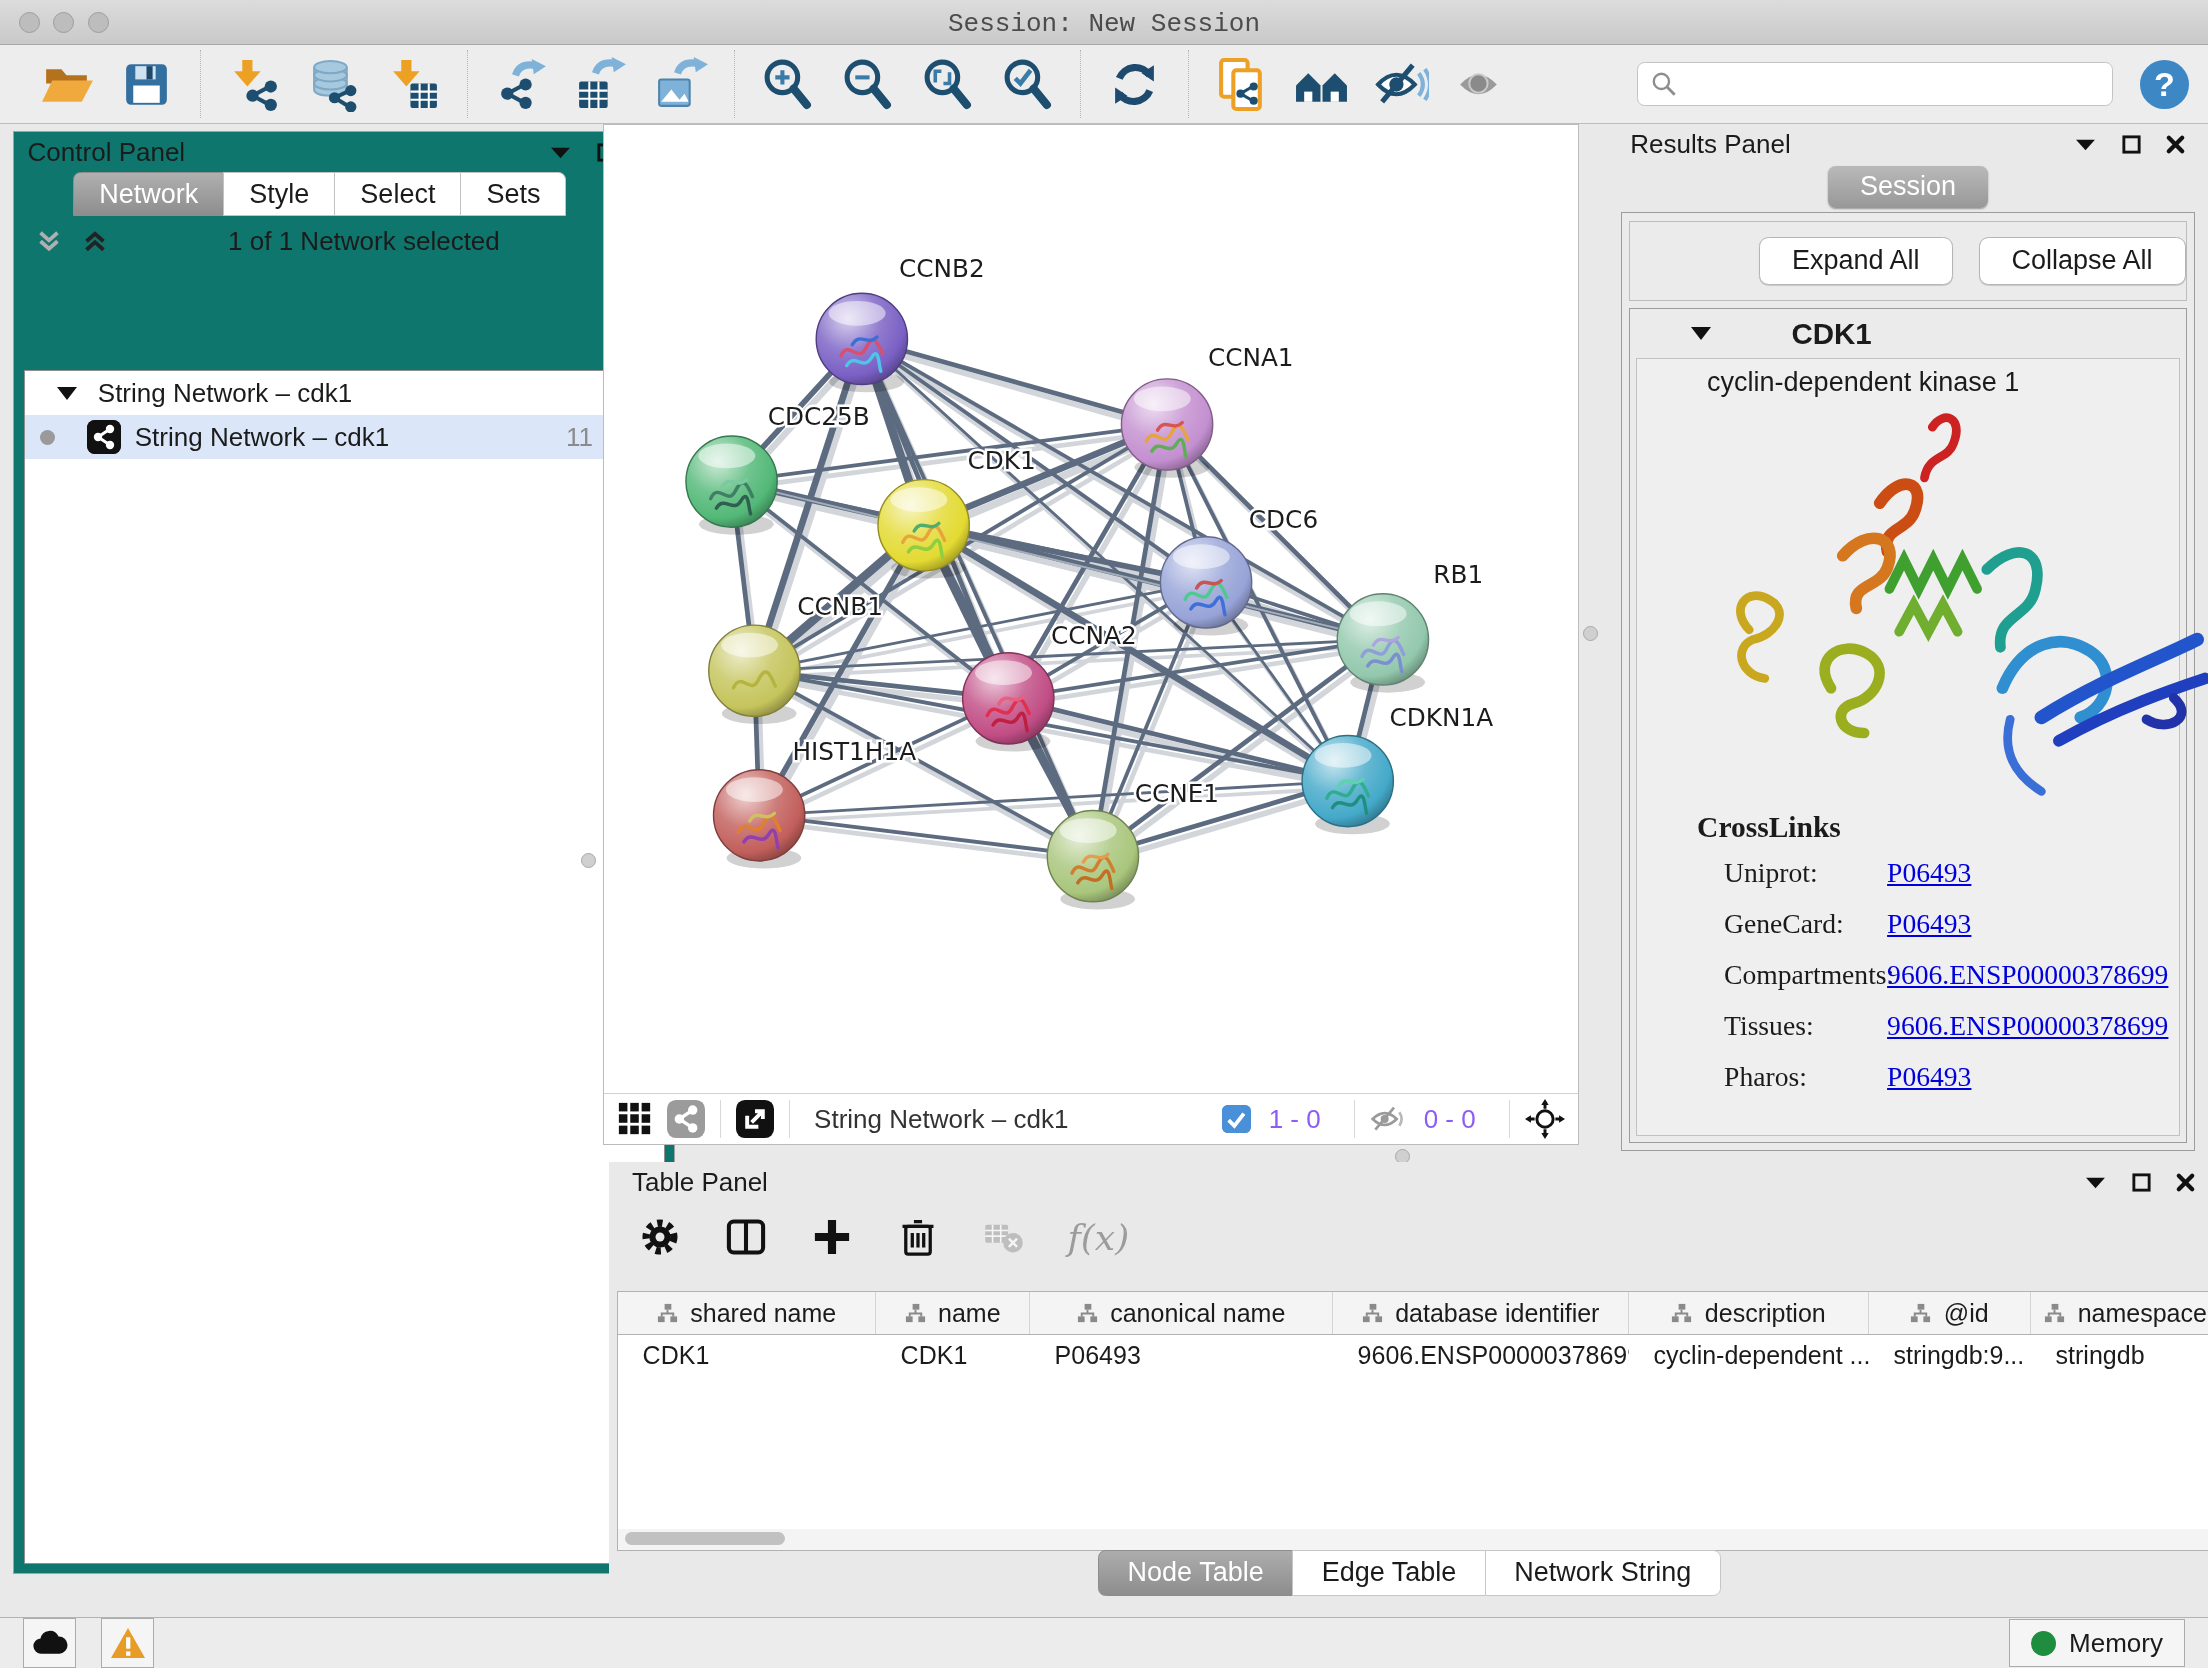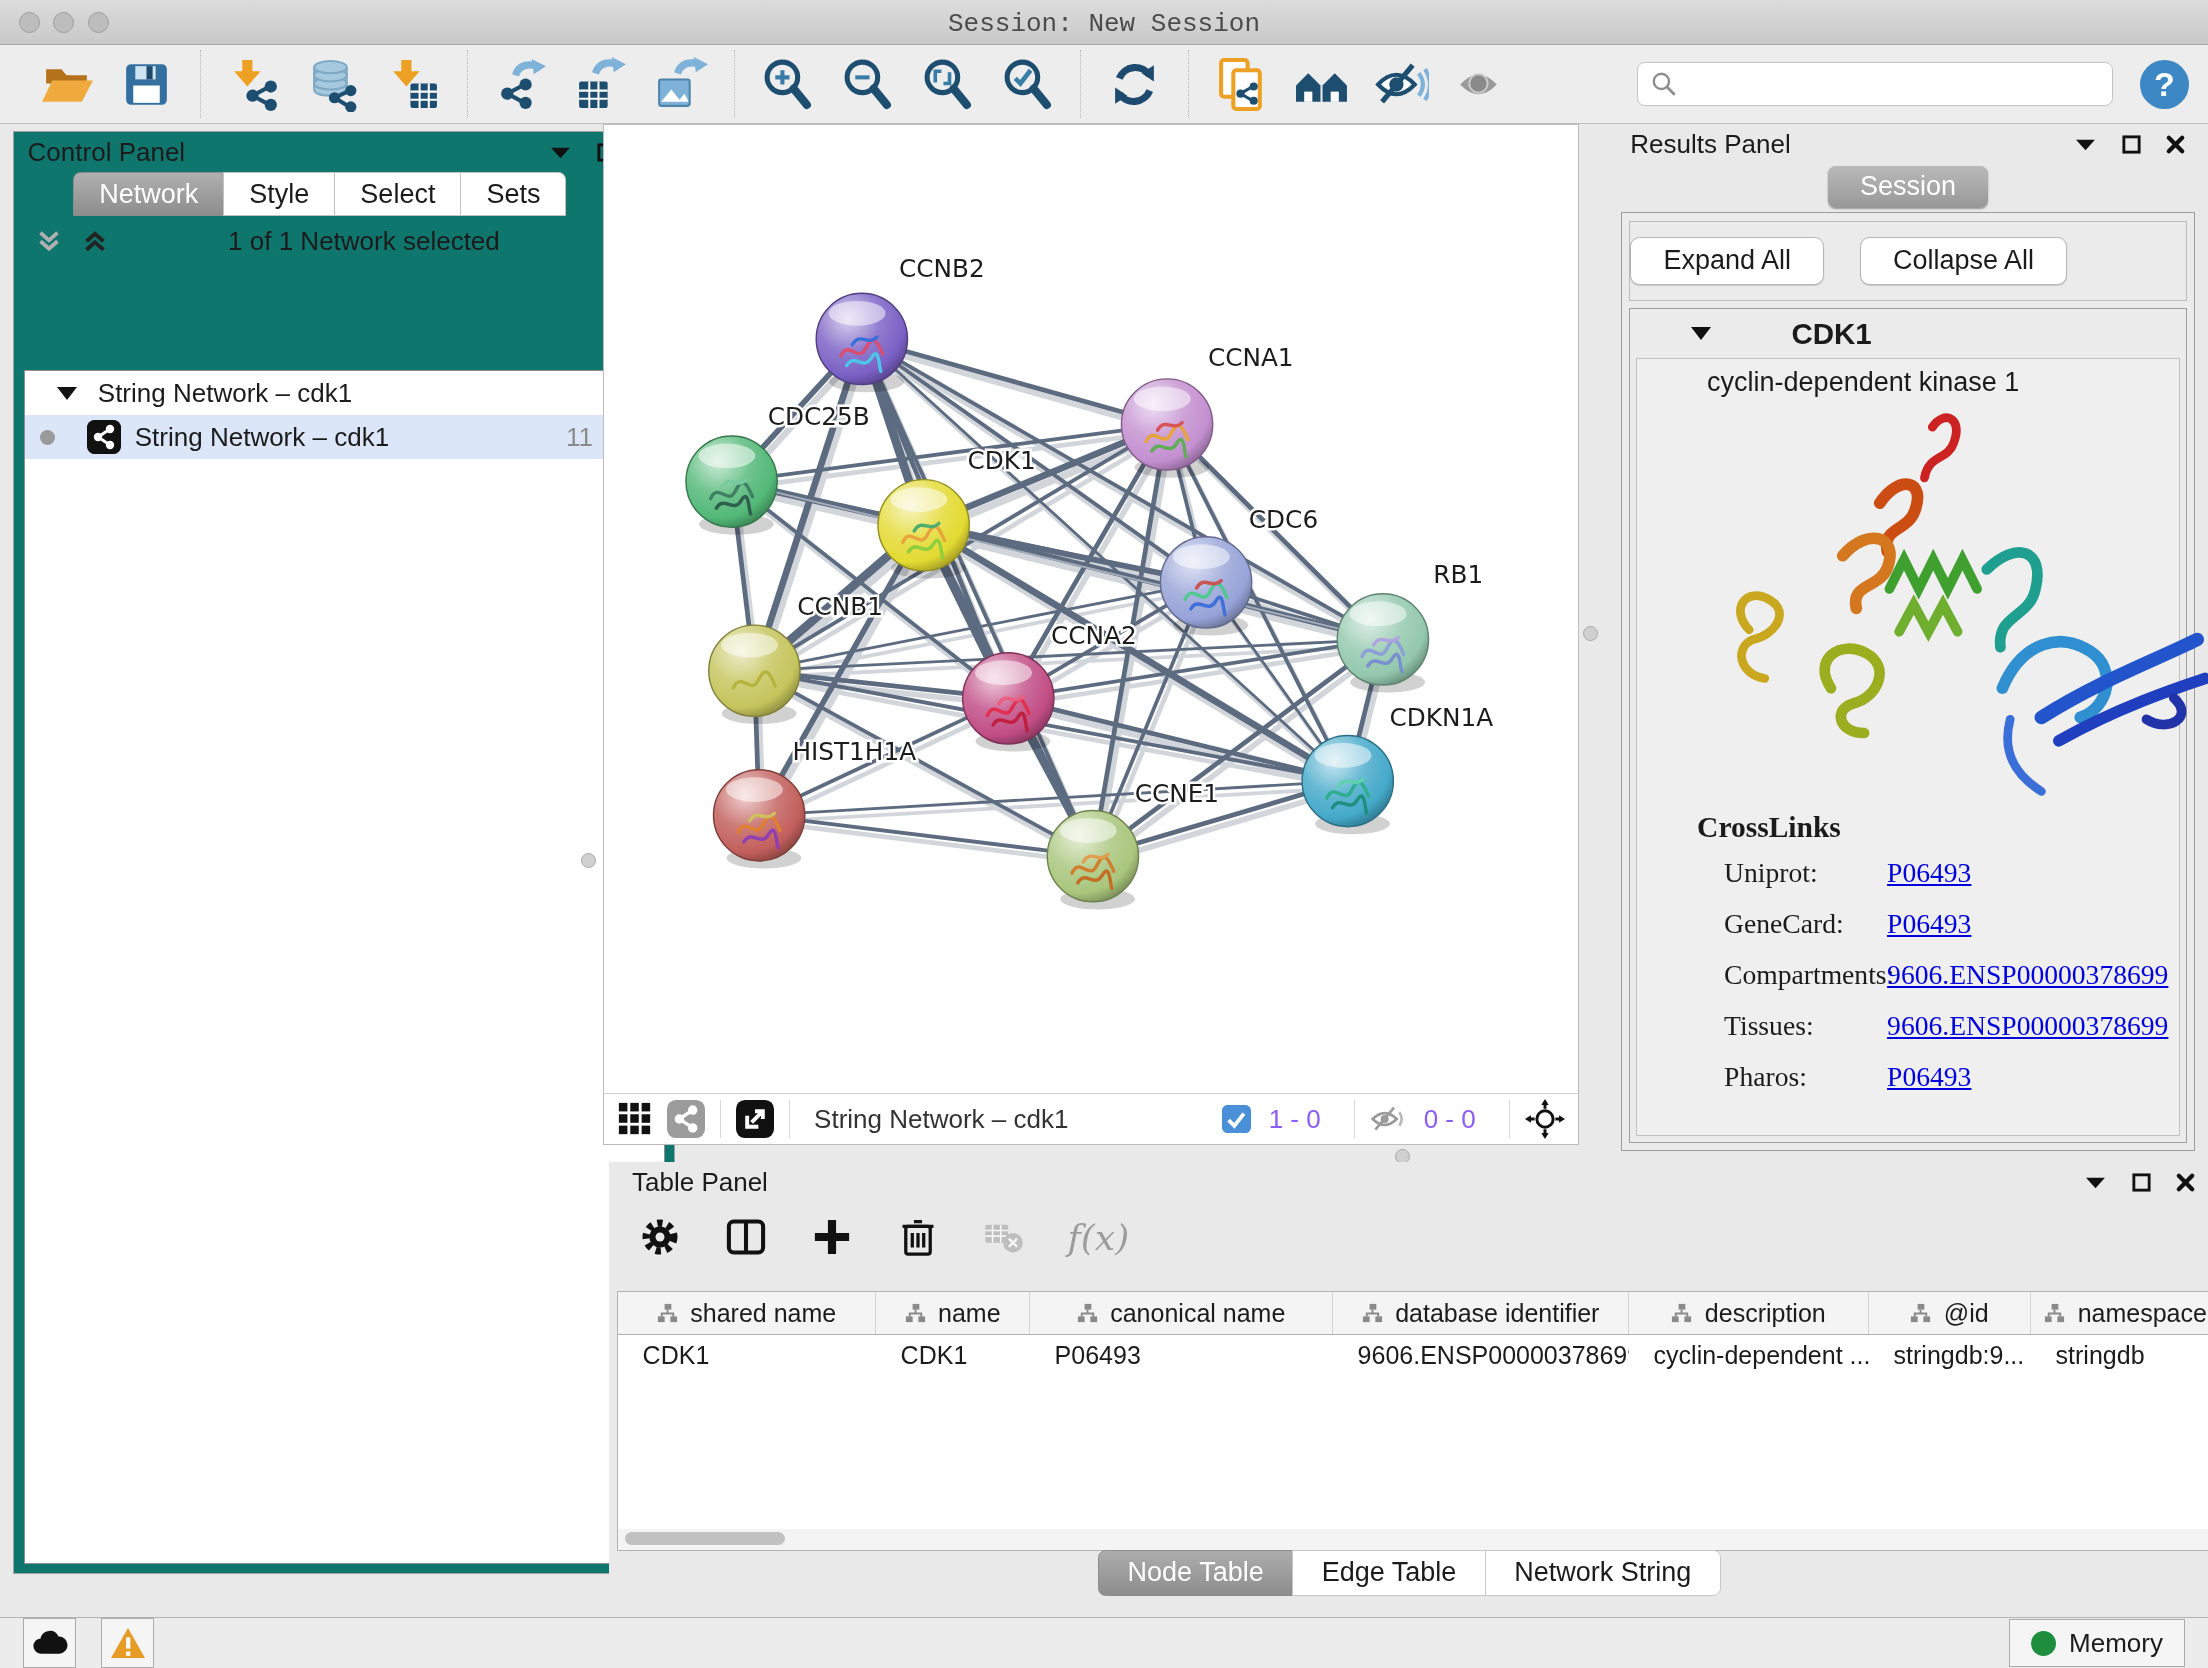--- a/index.html
+++ b/index.html
@@ -58,22 +58,22 @@
   .nb-title{font-size:26px;color:#333;margin-left:9.5px;flex:1;}
   .nb-count{font-size:26px;color:#8b5cf6;margin:0 18px;}
   .checkbox{width:28.5px;height:28.5px;border-radius:5.7px;background:#4a90d9;}
   
   .results-panel{position:absolute;left:1617px;top:124px;width:582px;height:1033px;}
   .rp-tabrow{display:flex;justify-content:center;margin-top:1.9px;height:42px;}
   .rp-tab{background:linear-gradient(#b9b9b9,#989898);color:#fff;font-size:27px;
     border-radius:7.6px;padding:1.9px 32px;display:flex;align-items:center;box-shadow:0 1px 1.9px rgba(0,0,0,.35);}
   .rp-box{position:absolute;left:3.8px;right:3.8px;top:88px;bottom:5.7px;border:1px solid #9c9c9c;
     background:#ebebeb;display:flex;flex-direction:column;}
-  .rp-buttons{margin:7.6px;border:1px solid #bdbdbd;display:flex;justify-content:flex-start;
-    gap:36px;padding:15px 0;}
+  .rp-buttons{margin:7.6px;border:1px solid #bdbdbd;display:flex;justify-content:flex-end;
+    gap:26px;padding:15px 0;}
   .rp-btn{background:#fff;border:1px solid #b5b5b5;border-radius:9.5px;font-size:27px;
     padding:7.6px 32px;box-shadow:0 1px 1px rgba(0,0,0,.15);}
   .cdk-box{margin:0 7.6px 7.6px;border:1px solid #9c9c9c;flex:1;display:flex;flex-direction:column;}
   .cdk-head{display:flex;align-items:center;height:49px;padding-left:61px;}
   .cdk-title{font-size:29.5px;font-weight:bold;margin-left:80px;}
   .cdk-inner{margin:0 5.7px 5.7px;border:1px solid #c2c2c2;background:#efefef;flex:1;padding-top:7.6px;padding-left:45px;}
   .cdk-desc{font-size:27px;padding-left:25px;}
   .crosslinks{font-family:"Liberation Serif",serif;padding-left:15px;margin-top:3.8px;}
   .crosslinks h3{font-size:29.5px;margin:0 0 13.3px 0;}
   .cl-grid{display:grid;grid-template-columns:190px 1fr;row-gap:19px;font-size:27.6px;}

